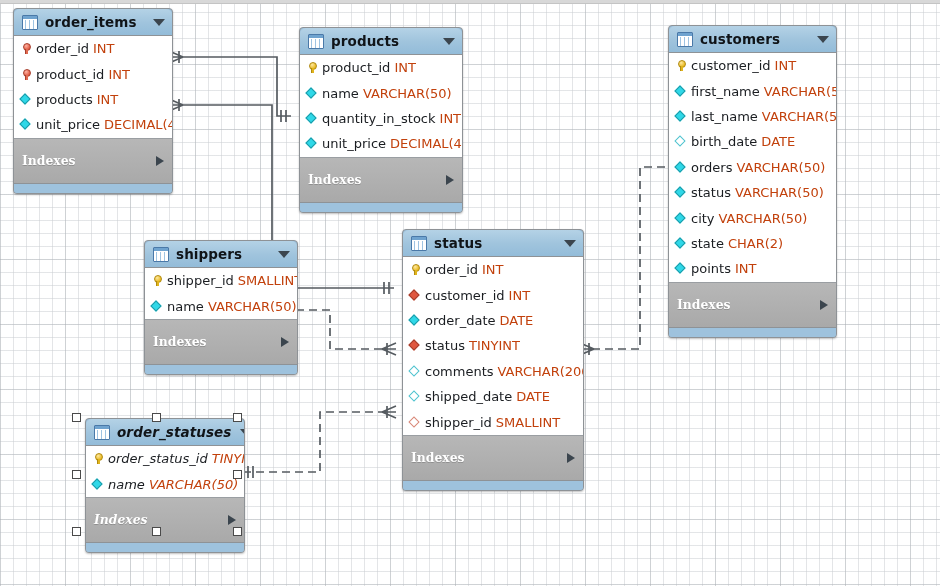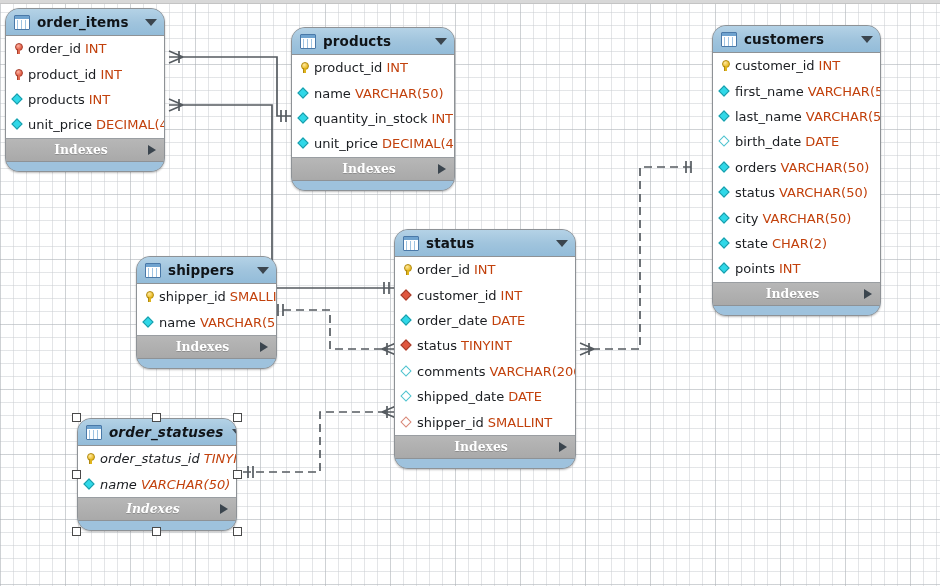--- a/index.html
+++ b/index.html
@@ -26,25 +26,26 @@
   }
 
   
   svg.links{position:absolute;left:0;top:0;width:940px;height:586px;
             overflow:visible;pointer-events:none;z-index:5;}
 
   
   .tbl{
     position:absolute;z-index:20;
     border:1px solid #8e9296;
-    border-radius:14px;
+    border-radius:4px;
     background:#9ec2dd;
     box-shadow:0 1px 2px rgba(0,0,0,.25);
     box-sizing:border-box;
     overflow:hidden;
+    margin-left:8px;
   }
   .tbl-hdr{
     height:26px;display:flex;align-items:center;gap:7px;
     padding:0 7px 0 8px;
     background:linear-gradient(to bottom,#b4d2e6 0%,#a0c4dd 52%,#93bcd9 100%);
     border-bottom:1px solid #8e9296;
     border-top-left-radius:6px;border-top-right-radius:6px;
   }
   .tbl-name{
     font-weight:bold;font-size:13.5px;color:#101418;
@@ -69,24 +70,23 @@
   }
   .cols{background:#ffffff;border-bottom:1px solid #9a9ea2;}
   .col{
     display:flex;align-items:center;gap:4px;
     height:25.4px;padding:0 6px 0 6px;
     font-size:13px;color:#15181c;white-space:nowrap;
   }
   .col .nm{color:#1a1d21;}
   .col .ty{color:#c2410c;}
   .idx{
-    height:22px;display:flex;align-items:center;padding:0 8px;
+    height:22px;display:flex;align-items:center;padding:11px 8px;
     background:linear-gradient(to bottom,#b7b7b7 0%,#a9a9a9 100%);
     border-bottom:1px solid #8e9296;
-    text-align:center;
   }
   .idx-lbl{flex:1;color:#ffffff;font-weight:bold;font-size:12.4px;
            text-shadow:0 1px 0 rgba(0,0,0,.18);font-family:"DejaVu Serif","Liberation Serif",serif;}
   .idx-arw{width:0;height:0;border-top:5px solid transparent;border-bottom:5px solid transparent;
            border-left:8px solid #3b454e;}
   .foot{height:9px;background:#9ec2dd;}
 
   
   .mk{width:12px;height:13px;flex:0 0 12px;position:relative;}
   
@@ -252,21 +252,21 @@
             <span class="nm">unit_price</span>
             <span class="ty">DECIMAL(4,2)</span>
           </div>
         </div>
         <div class="idx">
           <span class="idx-lbl">Indexes</span>
           <span class="idx-arw"></span>
         </div>
         <div class="foot"></div>
       </div>
-      <div class="tbl" style="left: 712px; top: 25px; width: 169px;">
+      <div class="tbl" style="left: 660px; top: 25px; width: 169px;">
         <div class="tbl-hdr">
           <span class="tbl-ico"></span>
           <span class="tbl-name">customers</span>
           <span class="caret"></span>
         </div>
         <div class="cols">
           <div class="col">
             <span class="mk key-y"></span>
             <span class="nm">customer_id</span>
             <span class="ty">INT</span>
@@ -327,21 +327,21 @@
             <span class="nm">points</span>
             <span class="ty">INT</span>
           </div>
         </div>
         <div class="idx">
           <span class="idx-lbl">Indexes</span>
           <span class="idx-arw"></span>
         </div>
         <div class="foot"></div>
       </div>
-      <div class="tbl" style="left: 136px; top: 256px; width: 141px;">
+      <div class="tbl" style="left: 136px; top: 240px; width: 154px;">
         <div class="tbl-hdr">
           <span class="tbl-ico"></span>
           <span class="tbl-name">shippers</span>
           <span class="caret"></span>
         </div>
         <div class="cols">
           <div class="col">
             <span class="mk key-y"></span>
             <span class="nm">shipper_id</span>
             <span class="ty">SMALLINT</span>

